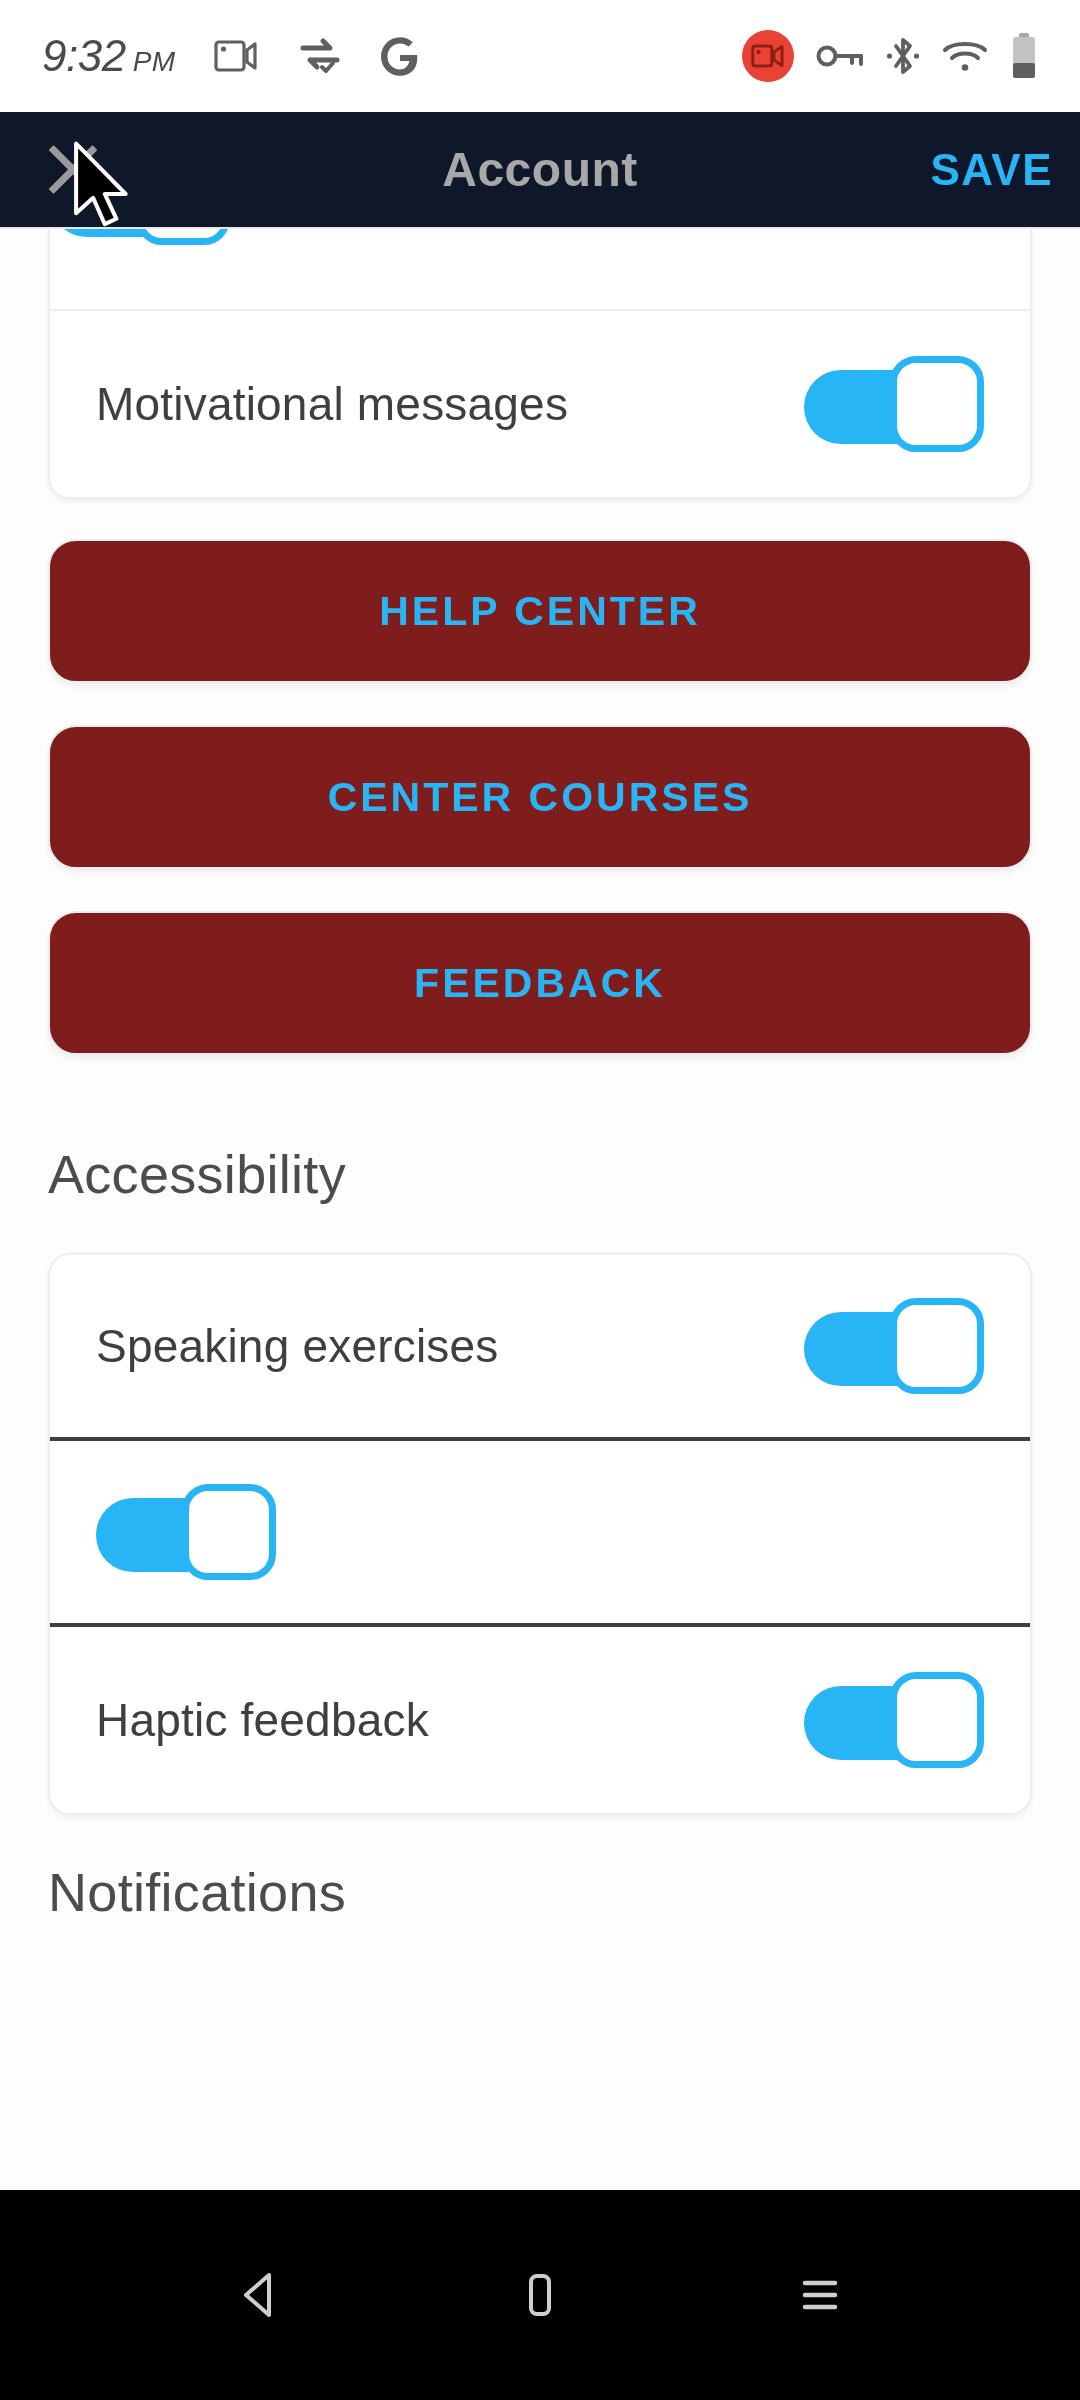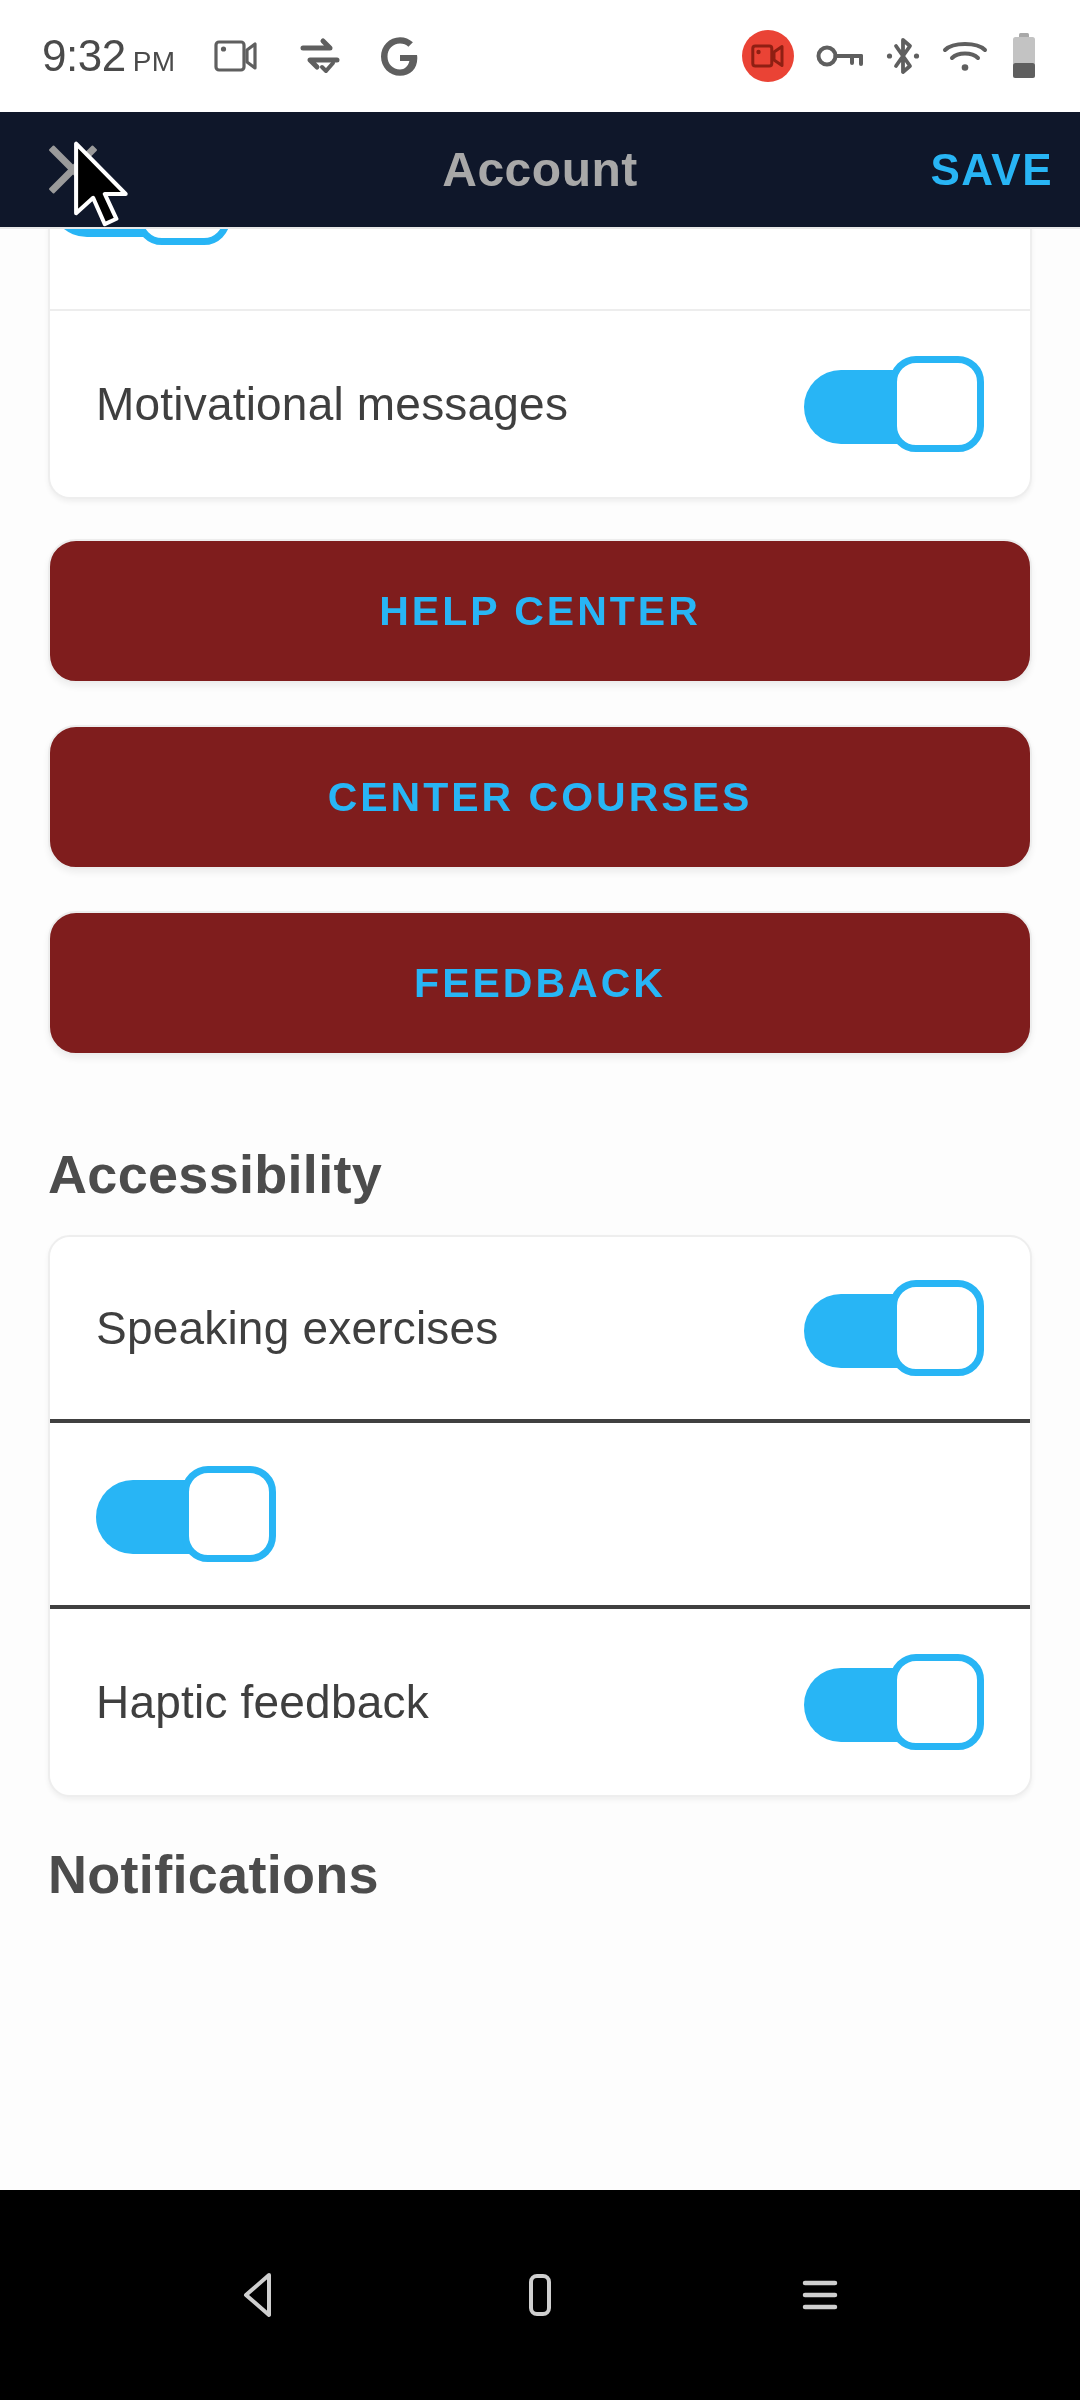--- a/index.html
+++ b/index.html
@@ -10,21 +10,21 @@
     overflow:hidden;
   }
   .phone { position:relative; width:1080px; height:2400px; background:#fdfdfd; }
 
   
   .statusbar{
     position:absolute; top:0; left:0; width:1080px; height:112px;
     display:flex; align-items:center; justify-content:space-between;
     padding:0 30px 0 42px; background:#ffffff;
   }
-  .sb-left{ display:flex; gap:38px; }
+  .sb-left{ display:flex; gap:38px;font-style:italic; }
   .sb-clock{ font-size:44px; color:#4a4a4a; font-weight:400; letter-spacing:-0.5px;
              display:flex; align-items:baseline; gap:7px; }
   .sb-clock .ampm{ font-size:28px; letter-spacing:0.5px;margin-top:8px; }
   .sb-ico{ display:flex; align-items:center; justify-content:center; }
   .sb-right{ display:flex; align-items:center; gap:22px; padding-right:12px; }
   .rec-badge{ width:52px; height:52px; border-radius:50%; background:#ea4335;
               display:flex; align-items:center; justify-content:center; }
 
   
   .appbar{
@@ -100,22 +100,22 @@
     display:flex; align-items:center; justify-content:center;
     margin:0 48px 42px 48px; height:144px;
     background:#7f1d1d; border:2px solid #ededed; border-radius:28px;
     box-shadow:0 4px 6px rgba(0,0,0,0.06);
     font-size:41px; font-weight:700; color:#28b5f5; letter-spacing:3px;
     cursor:pointer; font-family:"Liberation Sans", sans-serif;
   }
 
   
   .section-title{
-    font-size:54px; font-weight:700; color:#4c4c4c;
-    padding:46px 0 30px 48px; letter-spacing:0.3px;
+    font-size:54px; font-weight:400; color:#4c4c4c;
+    padding:46px 0 48px 48px; letter-spacing:0.3px;
   }
 
   
   .navbar{
     position:absolute; bottom:0; left:0; width:1080px; height:210px;
     background:#000000; display:flex; align-items:center;
     justify-content:space-around; padding:0 120px;
   }
   .nav-btn{ display:flex; align-items:center; justify-content:center;
             width:120px; height:120px; cursor:pointer; }

